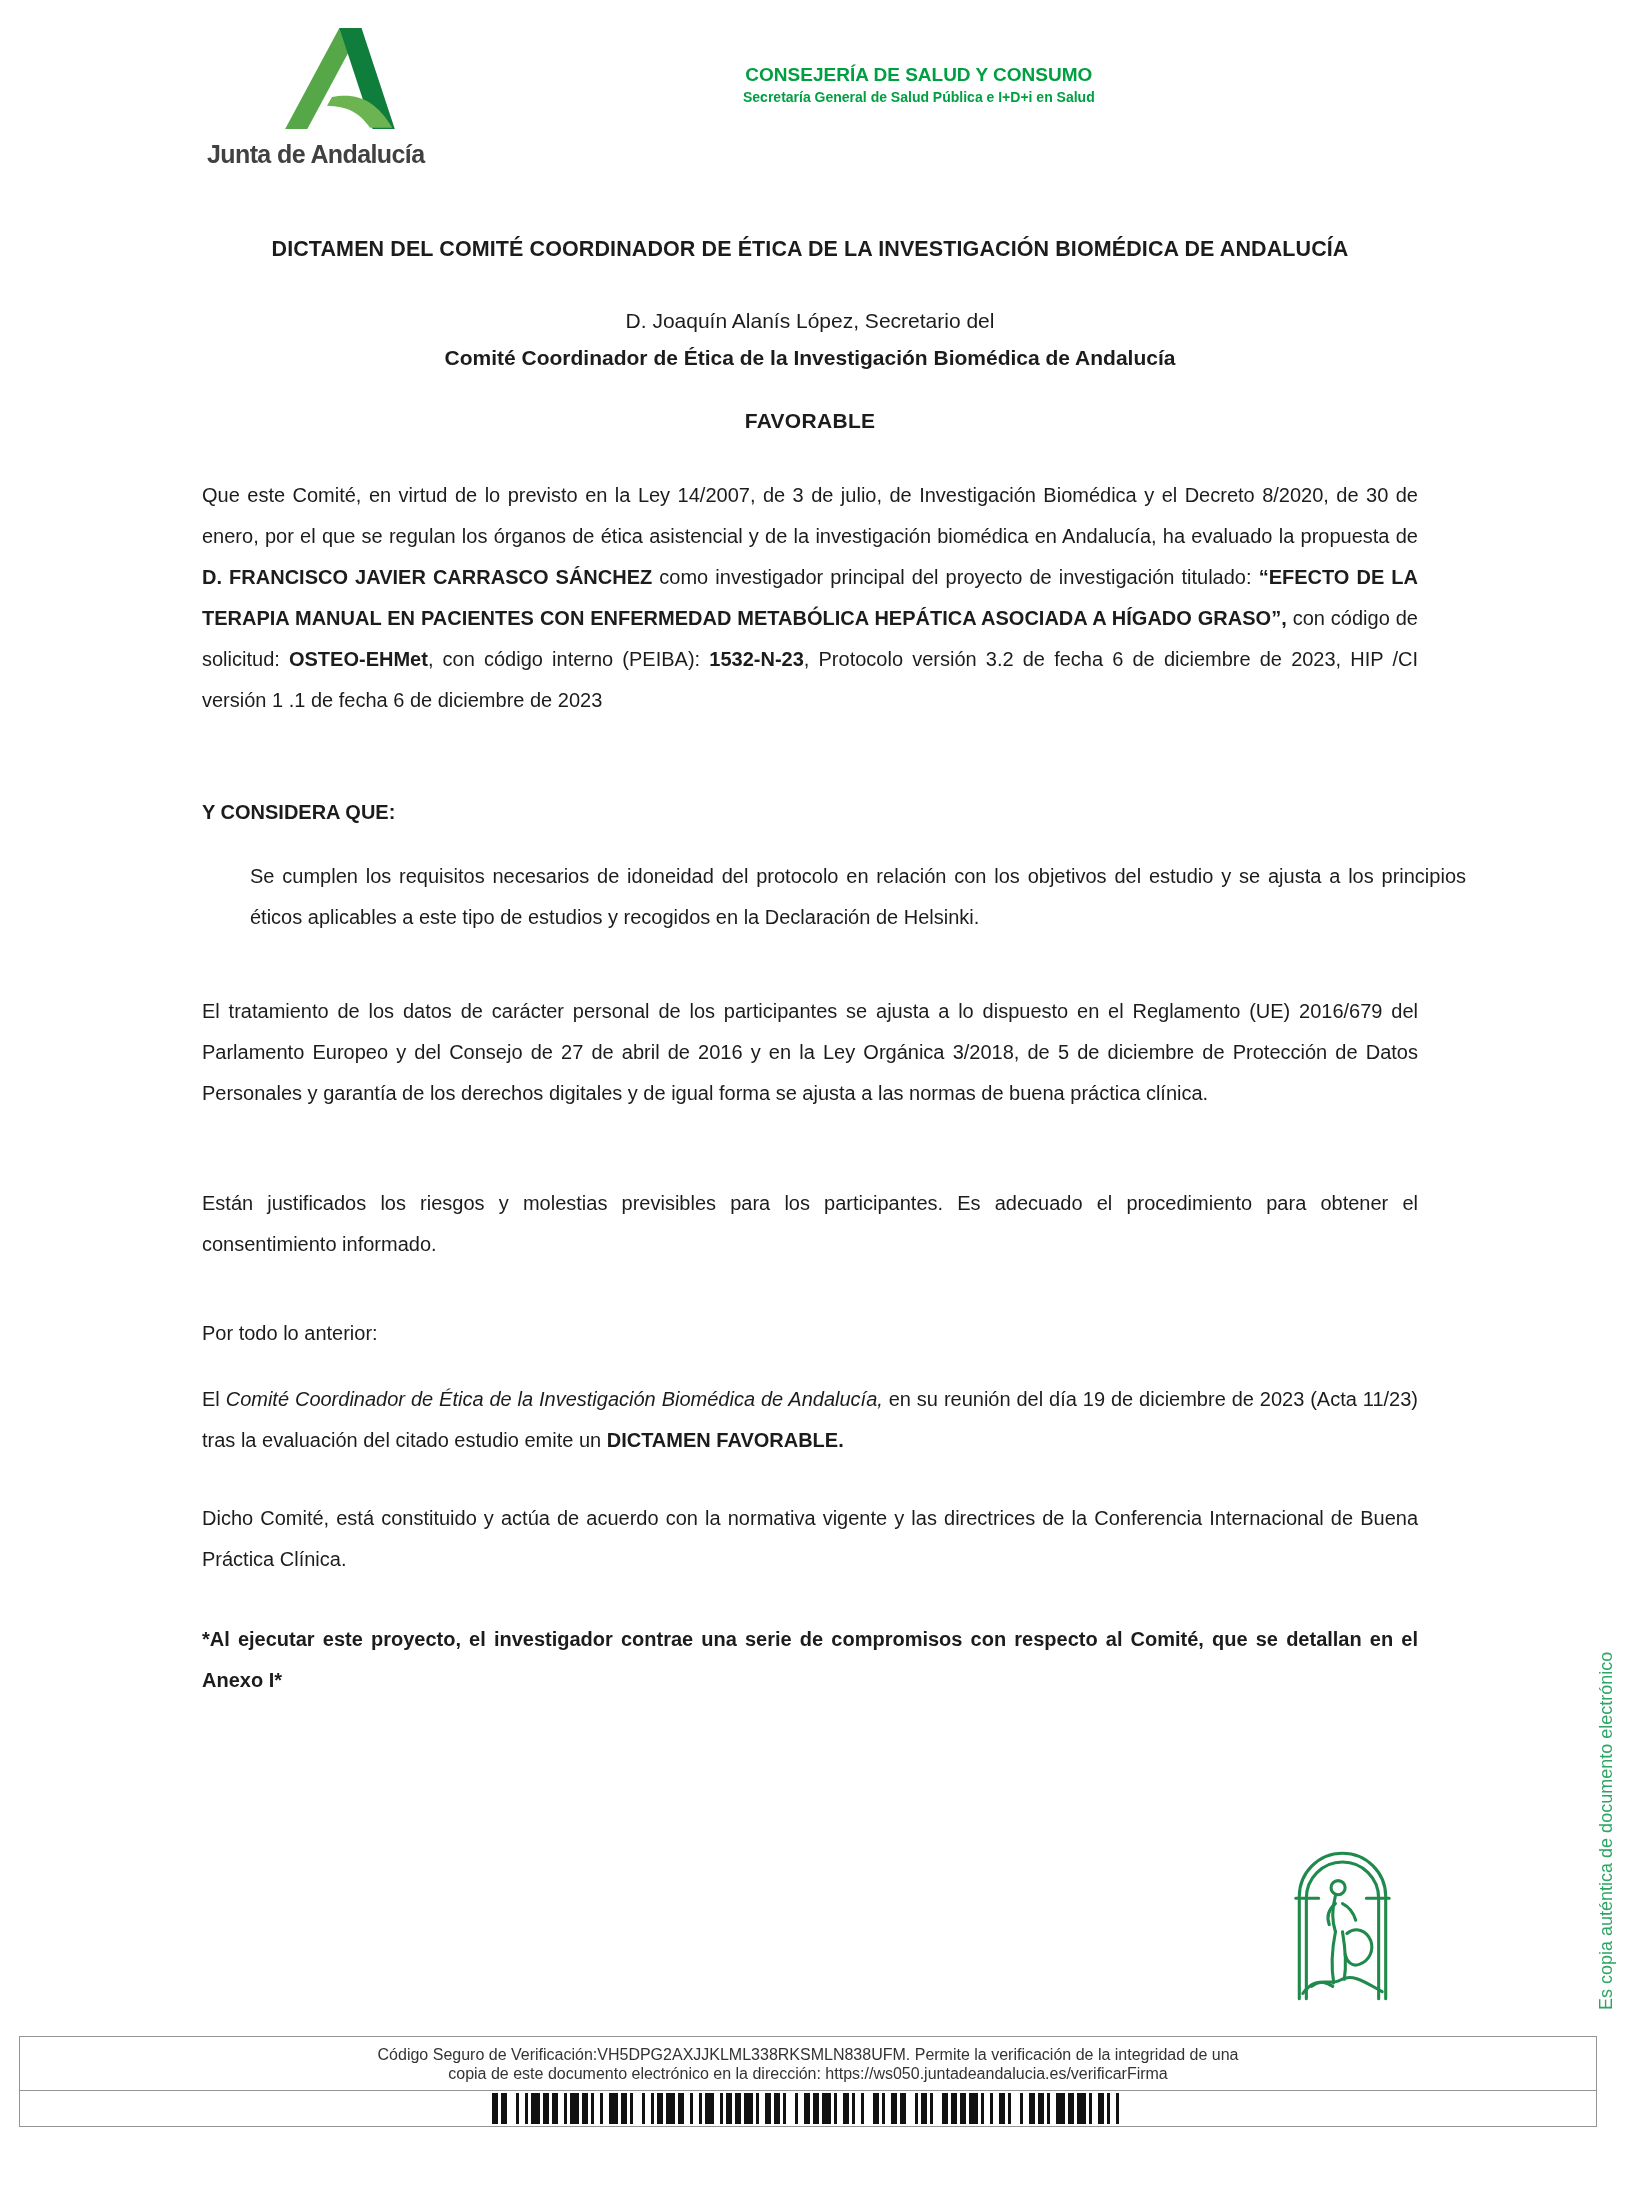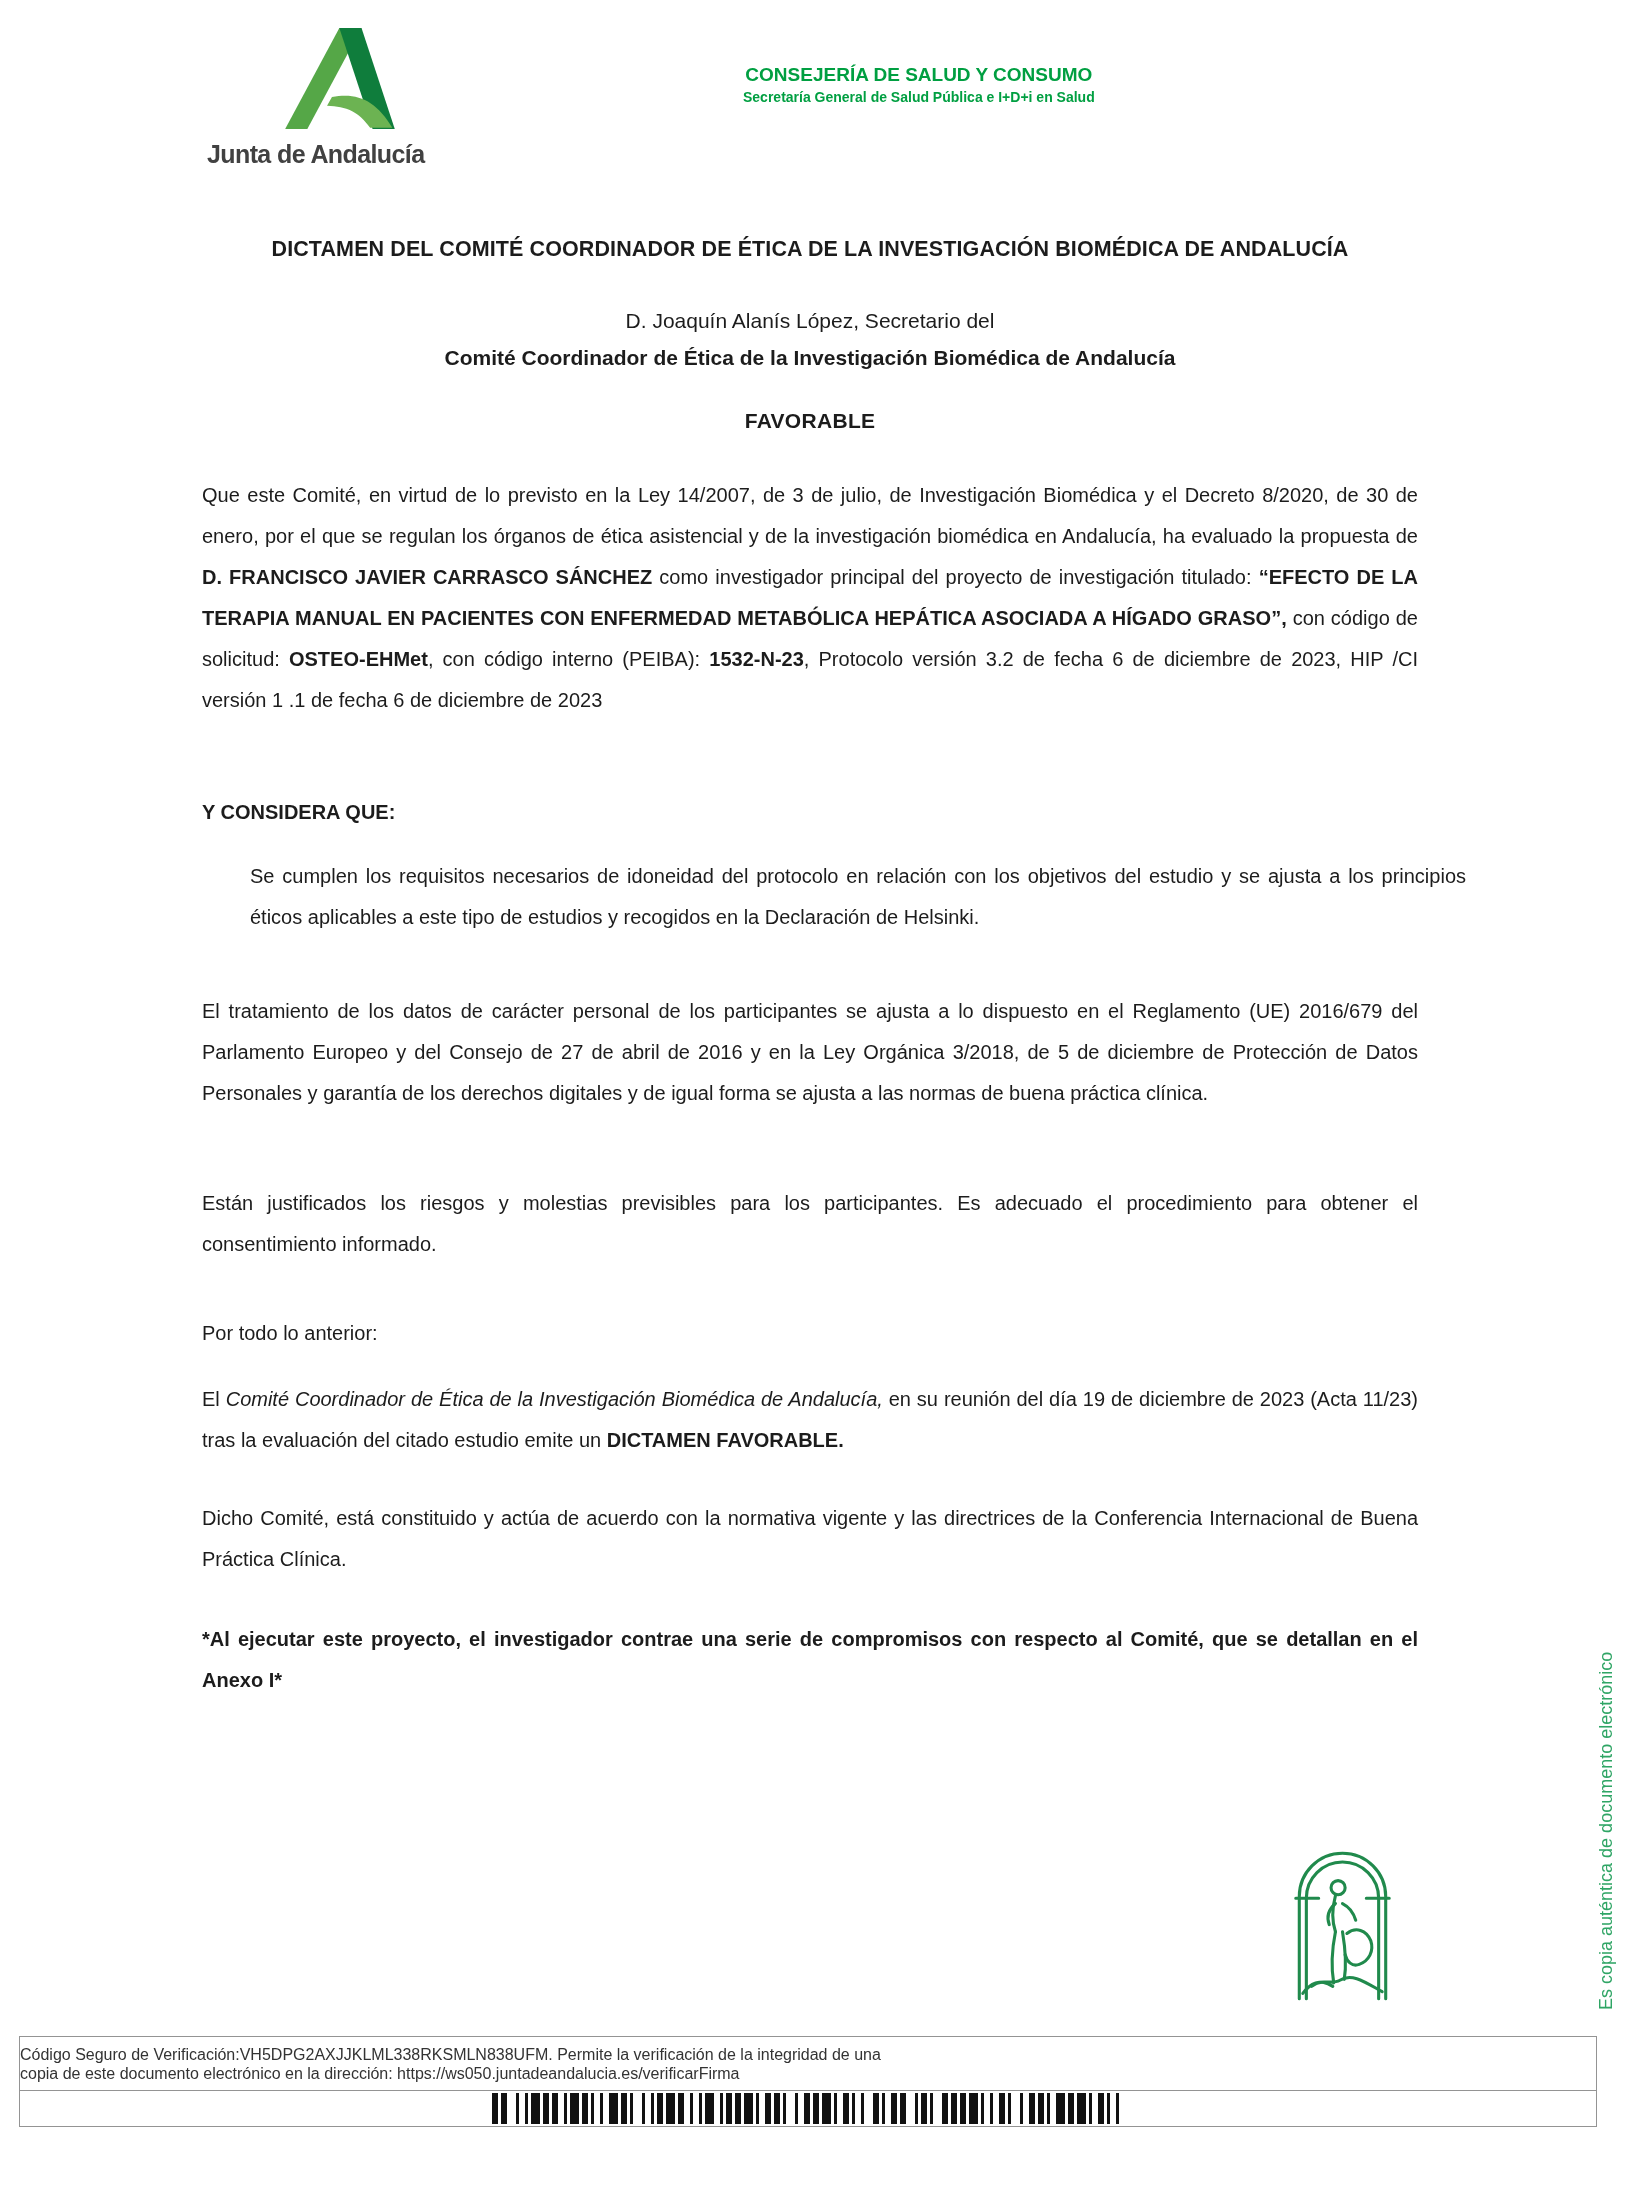--- a/index.html
+++ b/index.html
@@ -40,21 +40,21 @@
   
   .emblem { position:absolute; left:1294px; top:1833px; width:97px; height:171px; }
   .side-note { position:absolute; left:1596px; top:1505px; width:28px; height:505px;
                writing-mode:vertical-rl; transform:rotate(180deg);
                font-size:18px; color:#2fa565; white-space:nowrap; }
 
   
   .sig-table { position:absolute; left:19px; top:2036px; width:1577px;
                border-collapse:collapse; table-layout:fixed;
                font-size:16.6px; color:#333333; }
-  .sig-table td { border:1.8px solid #949494; vertical-align:middle;
+  .sig-table td { border:1.8px solid #949494; text-align:center; vertical-align:middle;
                   overflow:hidden; white-space:nowrap; }
   .sig-table .verif { height:54px; font-size:16px; line-height:19px; }
   .sig-table .r1 td { height:36px; }
   .sig-table .r2 td { height:32px; }
   .sig-table .rbar td { height:36px; border-top:1.8px solid #949494; }
   .barcode-box { display:flex; justify-content:center; align-items:center; height:100%; }
   .barcode-box svg { width:633px; height:31px; }
   .barcode-box rect { fill:#111111; }
 </style>
 </head>

